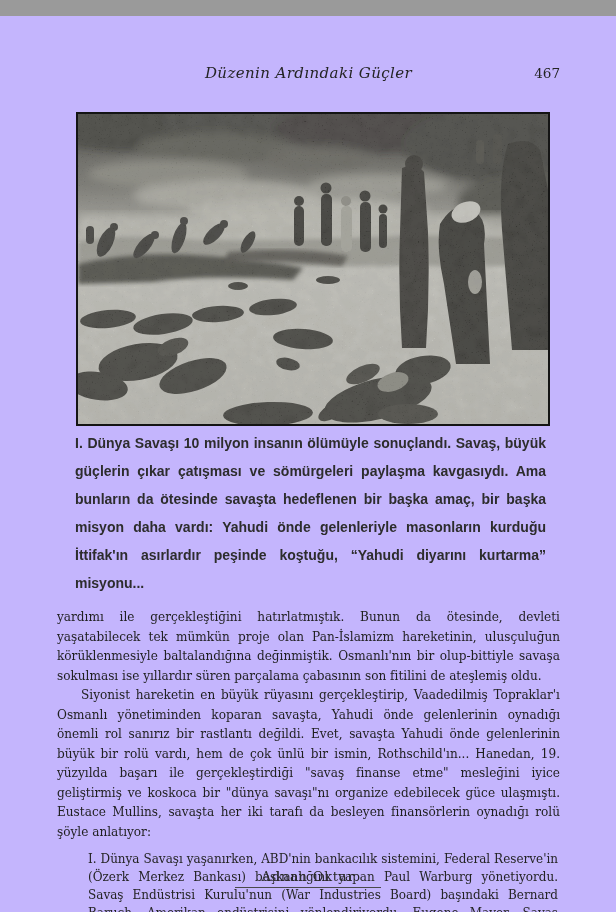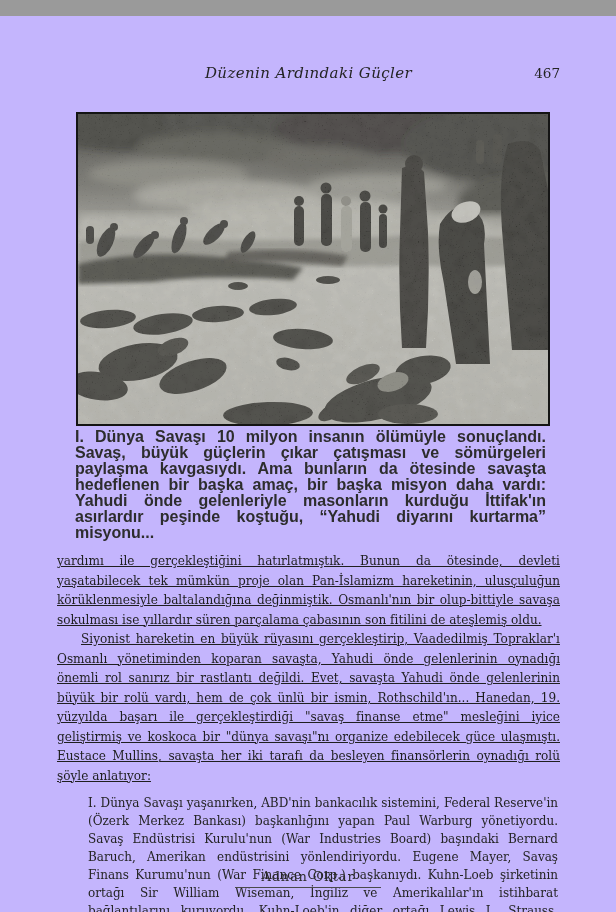--- a/index.html
+++ b/index.html
@@ -33,25 +33,25 @@
   }
   .photo-frame svg{display:block;}
   
   .text-column{
     position:absolute;top:413px;left:57px;width:503px;
   }
   .caption{
     margin:0 14px 0 18px;
     font-family:"Liberation Sans","DejaVu Sans",sans-serif;
     font-weight:bold;
-    font-size:16px;line-height:16px;
+    font-size:14px;line-height:28px;
     text-align:justify;
     color:#2d2d2d;
   }
-  .body-text{margin-top:11px;text-decoration:underline;}
+  .body-text{margin-top:11px;}
   .para{
     margin:0;
     font-size:12.1px;line-height:19.5px;
     text-align:justify;
     color:#1f1f1f;
   }
   .para.indent{text-indent:24px;}
   .quote{
     margin:8px 2px 0 31px;
     font-size:12px;line-height:18px;

